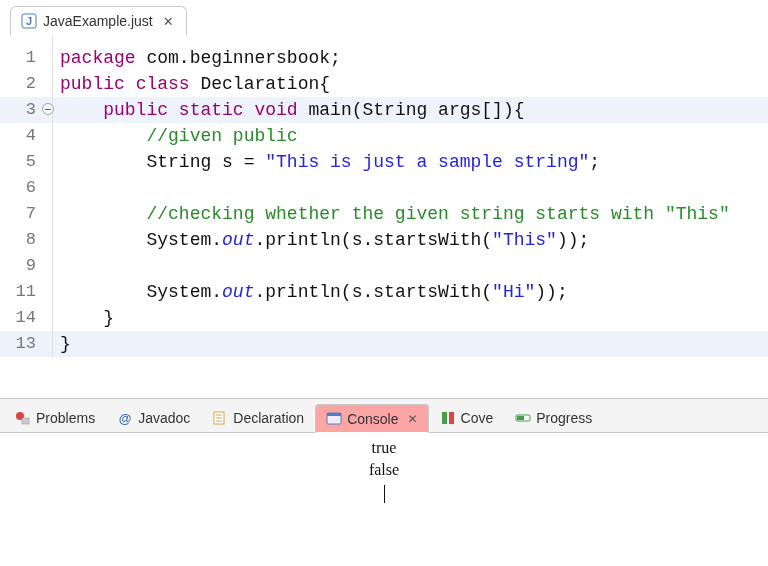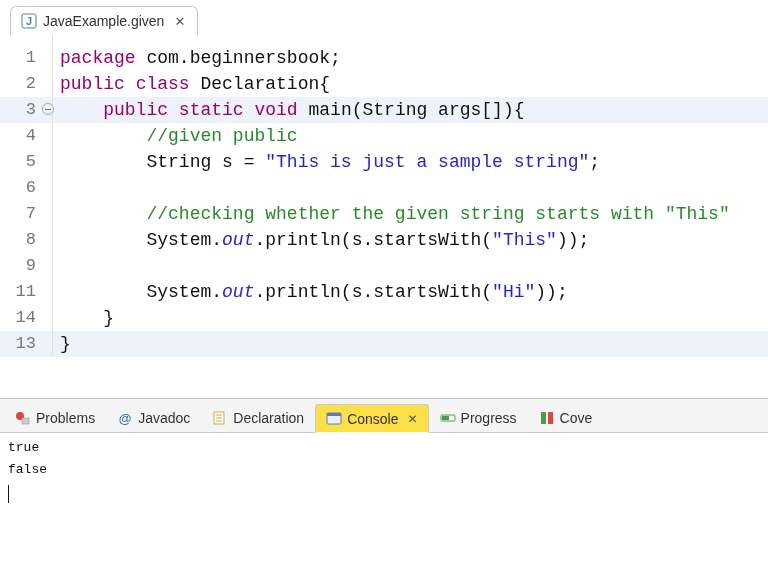--- a/index.html
+++ b/index.html
@@ -128,21 +128,21 @@
     gap: 5px;
     padding: 0 10px;
     font-size: 14px;
     color: #333;
     border: 1px solid transparent;
     border-bottom: none;
     margin-top: 4px;
     background: #f4f4f4;
   }
   .view-tab.active {
-    background: #fde047;
+    background: #fca5a5;
     border-color: #c9c9c9;
     border-bottom: 1px solid #fff;
     border-top-left-radius: 4px;
     border-top-right-radius: 4px;
     position: relative;
     top: 1px;
   }
   .view-tab .vicon { width: 16px; height: 16px; display:inline-flex; align-items:center; justify-content:center; }
   .view-tab .close-x { font-size: 12px; color: #555; padding-left: 4px; }
 
@@ -150,47 +150,48 @@
   .console-status {
     font-family: "Helvetica Neue", Arial, sans-serif;
     font-size: 16px;
     color: #555;
     padding: 6px 8px 2px 8px;
     border-bottom: 1px solid #e3e3e3;
     white-space: nowrap;
     overflow: hidden;
   }
   .console-out {
-    font-family: Liberation Mono, monospace;
-    font-size: 13px;
+    font-family: Liberation Serif, serif;
+    font-size: 16px;
     line-height: 22px;
     padding: 4px 8px;
     white-space: pre;
     color: #111;
+    text-align: center;
   }
   .caret {
     display: inline-block;
     width: 1px; height: 18px;
     background: #111;
     vertical-align: bottom;
   }
 </style>
 </head>
 <body>
 
 <div class="editor-area">
 
   <div class="editor-tab">
     <span class="file-icon">
       <svg viewBox="0 0 16 16" width="16" height="16">
         <rect x="1" y="1" width="14" height="14" rx="2" fill="#fff" stroke="#4a7dbf" stroke-width="1"></rect>
         <text x="8" y="12" text-anchor="middle" font-size="11" font-family="Arial" font-weight="bold" fill="#4a7dbf">J</text>
       </svg>
     </span>
-    <span>JavaExample.given</span>
+    <span>JavaExample.just</span>
     <span class="close-x">✕</span>
   </div>
 
   <div class="code-block" id="code-block">
     <div class="gutter-divider"></div>
 
   <div class="code-line">
         <div class="lineno">1</div>
         <div class="fold-col"></div>
         <div class="code-text"><span class="kw">package</span><span class="pln"> com.beginnersbook;</span></div>
@@ -294,35 +295,35 @@
           <rect x="1" y="2" width="14" height="3" fill="#5a7bbf"></rect>
         </svg>
       </span>
       <span>Console</span>
       <span class="close-x">✕</span>
     </div>
 
     <div class="view-tab">
       <span class="vicon">
         <svg viewBox="0 0 16 16" width="16" height="16">
+          <rect x="2" y="2" width="5" height="12" fill="#4a9e4a"></rect>
+          <rect x="9" y="2" width="5" height="12" fill="#d44"></rect>
+        </svg>
+      </span>
+      <span>Cove</span>
+    </div>
+
+    <div class="view-tab">
+      <span class="vicon">
+        <svg viewBox="0 0 16 16" width="16" height="16">
           <rect x="1" y="5" width="14" height="6" rx="1" fill="#fff" stroke="#4a9e4a" stroke-width="1"></rect>
           <rect x="2" y="6" width="7" height="4" fill="#4a9e4a"></rect>
         </svg>
       </span>
       <span>Progress</span>
-    </div>
-
-    <div class="view-tab">
-      <span class="vicon">
-        <svg viewBox="0 0 16 16" width="16" height="16">
-          <rect x="2" y="2" width="5" height="12" fill="#4a9e4a"></rect>
-          <rect x="9" y="2" width="5" height="12" fill="#d44"></rect>
-        </svg>
-      </span>
-      <span>Cove</span>
     </div>
 
   </div>
 
 
   <div class="console-out" id="console-out">true
 false
 <span class="caret"></span></div>
 
 </div>

